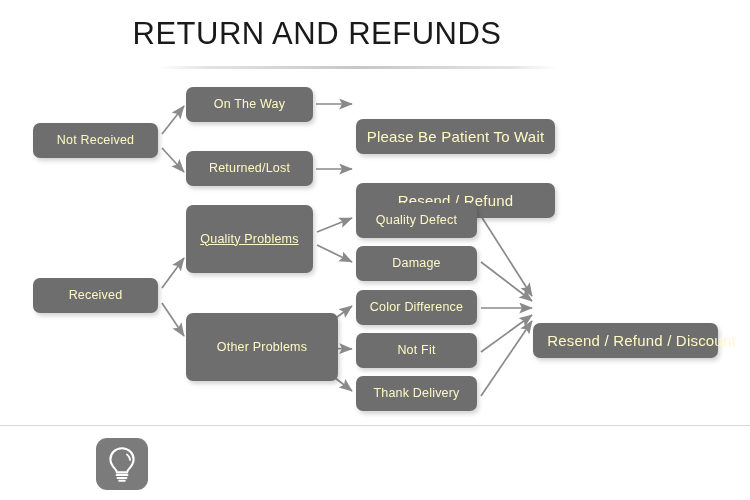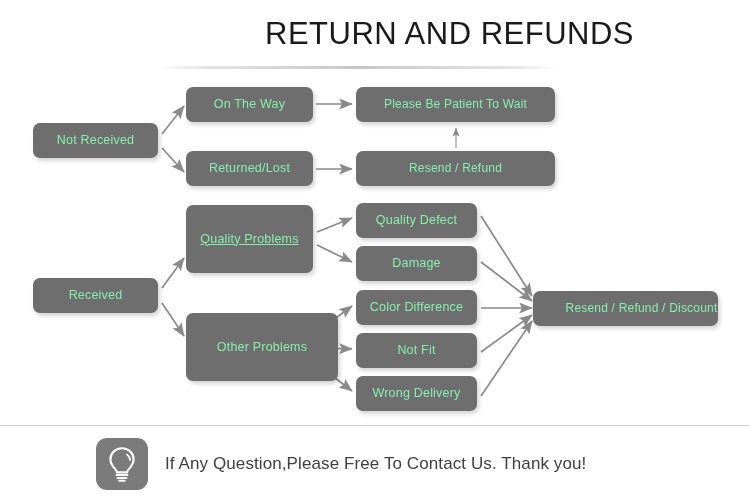--- a/index.html
+++ b/index.html
@@ -19,21 +19,21 @@
     height: 500px;
     background: #ffffff;
   }
 
   
   #title {
     position: absolute;
     left: 0;
     top: 16px;
     width: 634px;
-    text-align: right;
+    text-align: center;
     font-size: 31px;
     letter-spacing: 0.5px;
     color: #1a1a1a;
     font-weight: 400;
     white-space: nowrap;
   }
   #title-rule {
     position: absolute;
     left: 158px;
     top: 66px;
@@ -47,33 +47,33 @@
        rgba(255,255,255,0) 100%);
     border-radius: 2px;
   }
 
   
   .node {
     position: absolute;
     box-sizing: border-box;
     background: #6e6e6e;
     border-radius: 7px;
-    color: #86efac;
+    color: #fef9c3;
     display: flex;
     align-items: center;
     justify-content: center;
     text-align: center;
     font-size: 12.5px;
     line-height: 1.2;
     letter-spacing: 0.2px;
     box-shadow: 2px 3px 4px rgba(0,0,0,0.17);
     white-space: nowrap;
     user-select: none;
   }
-  .node.wide-label { font-size: 12px; }
+  .node.wide-label { font-size: 15px; margin-top: 32px; }
 
   
   #arrows {
     position: absolute;
     left: 0;
     top: 0;
     width: 750px;
     height: 500px;
     pointer-events: none;
   }
@@ -207,37 +207,36 @@
 
   <div class="node" style="left:356px; top:290px; width:121px; height:35px;">
     <span>Color Difference</span>
   </div>
 
   <div class="node" style="left:356px; top:333px; width:121px; height:35px;">
     <span>Not Fit</span>
   </div>
 
   <div class="node" style="left:356px; top:376px; width:121px; height:35px;">
-    <span>Wrong Delivery</span>
+    <span>Thank Delivery</span>
   </div>
 
   <div class="node wide-label" style="left:533px; top:291px; width:185px; height:35px;padding-left:32px;">
     <span>Resend / Refund / Discount</span>
   </div>
 
   <div id="footer-rule"></div>
 
   <div id="footer">
     <div id="bulb-badge">
       <svg width="34" height="38" viewBox="0 0 34 38" xmlns="http://www.w3.org/2000/svg">
         <path d="M17 3.2 C10.4 3.2 5.4 8.2 5.4 14.3 C5.4 18.4 7.4 21.0 9.6 23.4
                  C11.0 24.9 11.7 26.0 11.9 27.4 L22.1 27.4 C22.3 26.0 23.0 24.9 24.4 23.4
                  C26.6 21.0 28.6 18.4 28.6 14.3 C28.6 8.2 23.6 3.2 17 3.2 Z" fill="none" stroke="#ffffff" stroke-width="2.1" stroke-linejoin="round"></path>
         <path d="M11.6 30.0 L22.4 30.0" fill="none" stroke="#ffffff" stroke-width="2.1" stroke-linecap="round"></path>
         <path d="M12.6 33.0 L21.4 33.0" fill="none" stroke="#ffffff" stroke-width="2.1" stroke-linecap="round"></path>
         <path d="M14.3 35.8 L19.7 35.8" fill="none" stroke="#ffffff" stroke-width="2.1" stroke-linecap="round"></path>
         <path d="M21.8 9.4 C23.9 10.9 25.1 13.0 25.1 15.2" fill="none" stroke="#ffffff" stroke-width="1.6" stroke-linecap="round"></path>
       </svg>
     </div>
-    <div id="footer-text">If Any Question,Please Free To Contact Us. Thank you!</div>
   </div>
 
 </div>
 
 </body></html>

